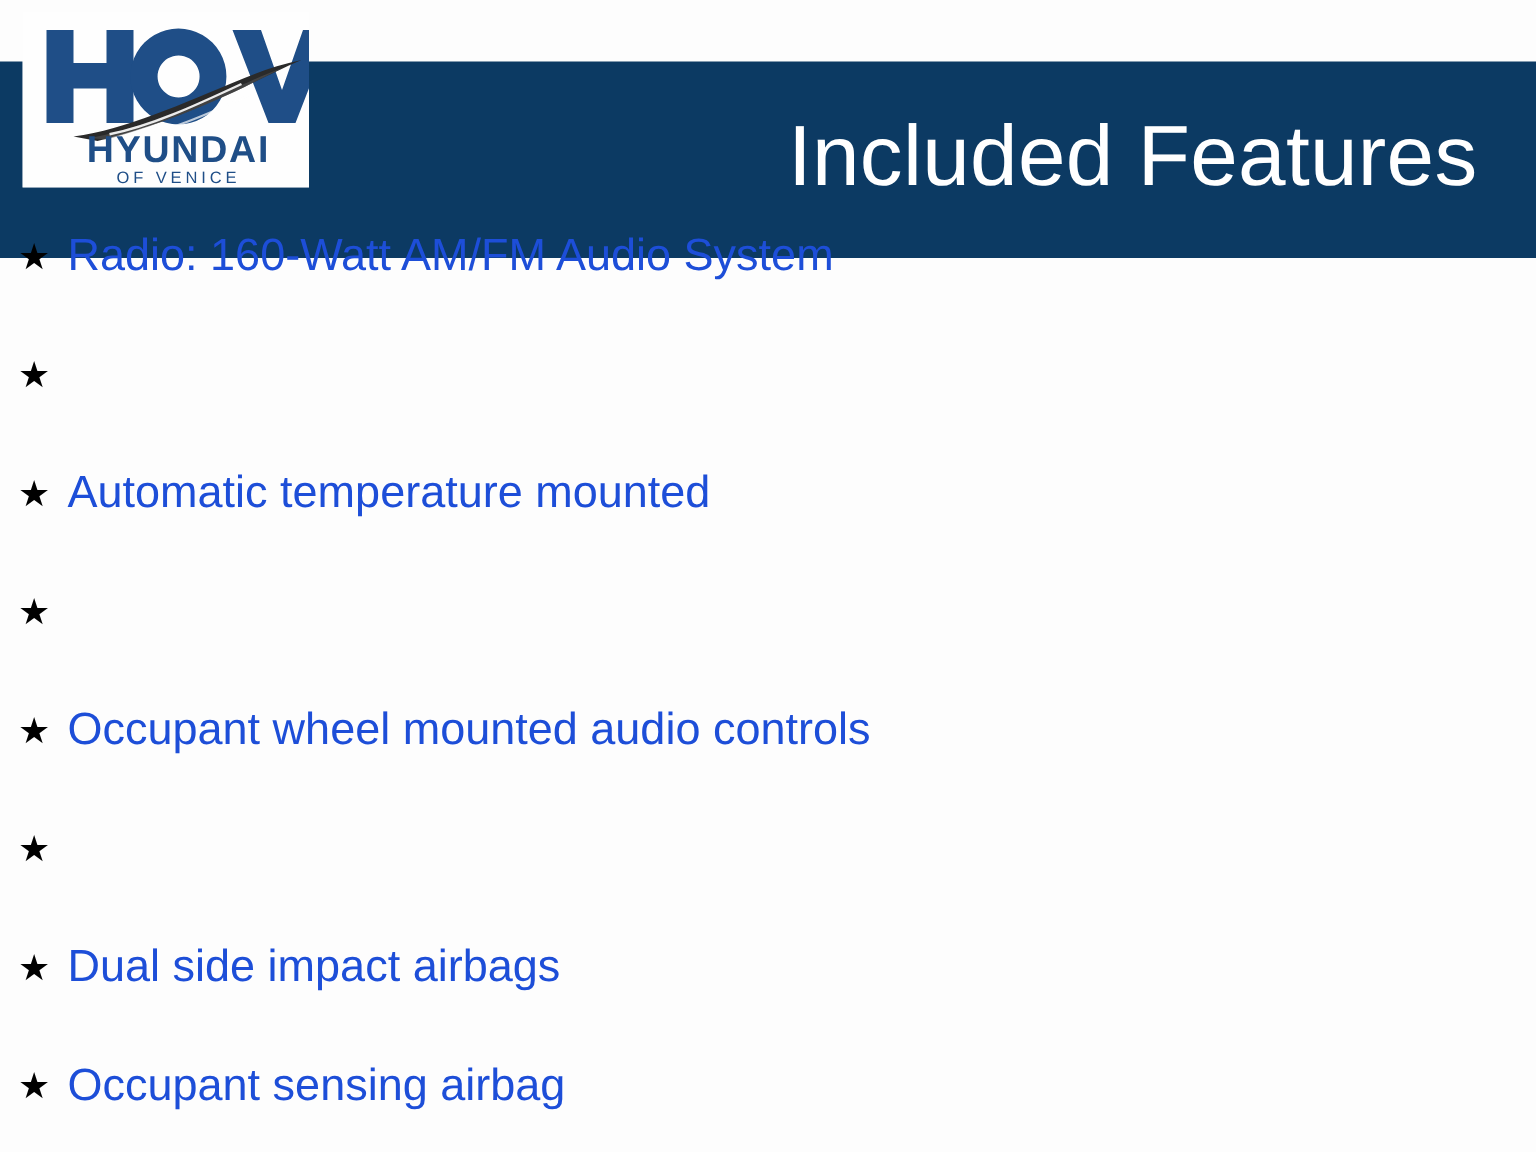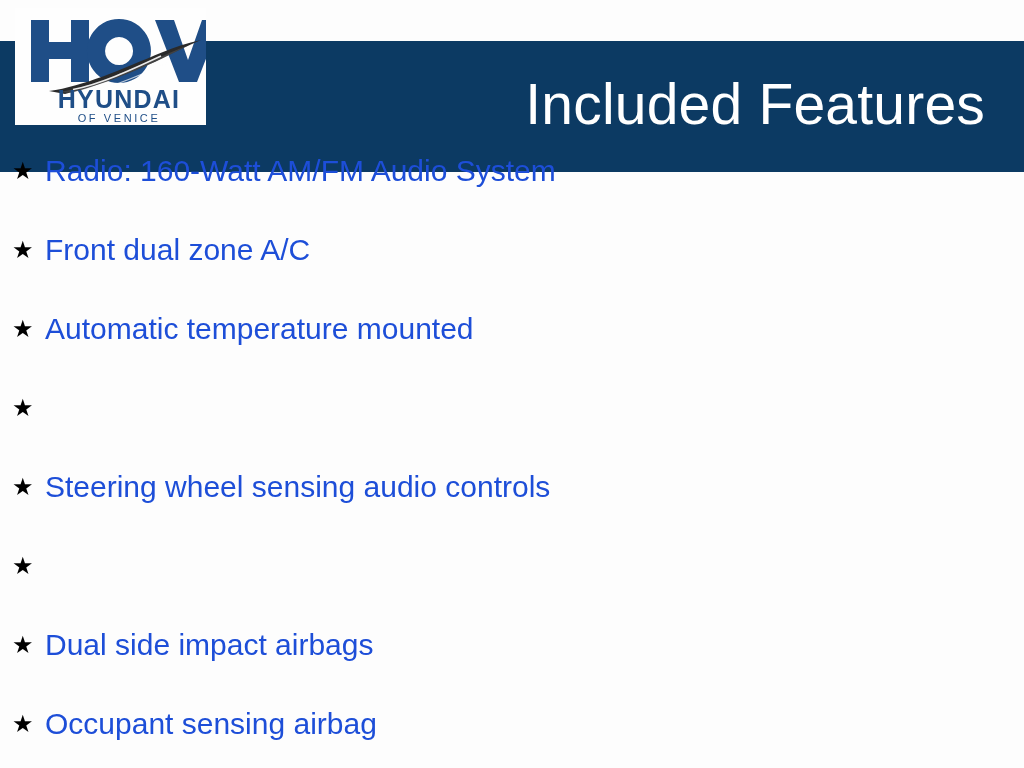--- a/index.html
+++ b/index.html
@@ -136,32 +136,31 @@
     </svg>
   </div>
 
   <ul class="feature-list" id="feature-list">
       <li class="feature-item">
         <span class="feature-bullet">★</span>
         <span class="feature-text">Radio: 160-Watt AM/FM Audio System</span>
       </li>
       <li class="feature-item">
         <span class="feature-bullet">★</span>
-        <span class="feature-text">Front dual zone A/C</span>
       </li>
       <li class="feature-item">
         <span class="feature-bullet">★</span>
         <span class="feature-text">Automatic temperature mounted</span>
       </li>
       <li class="feature-item">
         <span class="feature-bullet">★</span>
       </li>
       <li class="feature-item">
         <span class="feature-bullet">★</span>
-        <span class="feature-text">Steering wheel sensing audio controls</span>
+        <span class="feature-text">Occupant wheel mounted audio controls</span>
       </li>
       <li class="feature-item">
         <span class="feature-bullet">★</span>
       </li>
       <li class="feature-item">
         <span class="feature-bullet">★</span>
         <span class="feature-text">Dual side impact airbags</span>
       </li>
       <li class="feature-item">
         <span class="feature-bullet">★</span>

